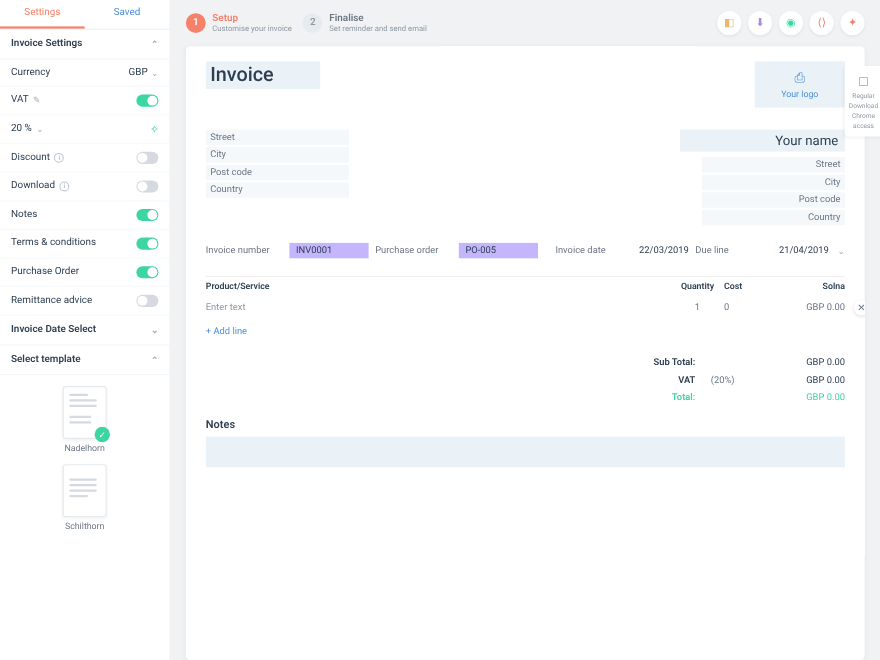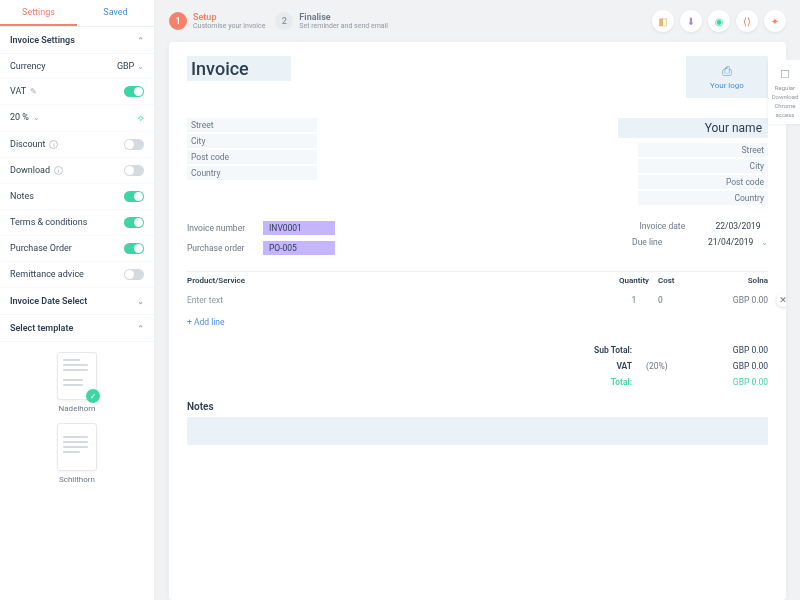--- a/index.html
+++ b/index.html
@@ -51,21 +51,21 @@
 .doc-title{font-size:18px;font-weight:500;color:#2c3e50;background:#eaf2f7;padding:2px 42px 2px 4px}
 .logo-box{width:82px;height:42px;background:#eaf2f7;display:flex;flex-direction:column;align-items:center;justify-content:center;gap:3px;color:#4a90d9;font-size:8px}
 .parties{display:flex;justify-content:space-between;gap:18px;margin-bottom:14px}
 .party{flex:1}
 .party.right{text-align:right}
 .field-lg{background:#eaf2f7;padding:3px 6px;font-size:12px;color:#2c3e50;margin-bottom:5px;display:inline-block;min-width:150px}
 .party.right .field-lg{text-align:right}
 .field{display:block;background:#f4f8fb;padding:2px 4px;font-size:8.5px;color:#6b7785;margin-bottom:2px;width:130px}
 .party.right .field{margin-left:auto;text-align:right}
 .meta{display:flex;justify-content:space-between;margin-bottom:16px}
-.meta-col{display:flex;flex-direction:column;gap:6px}
+.meta-col{display:flex;gap:6px}
 .meta-row{display:flex;align-items:center;gap:8px;font-size:8.5px}
 .meta-row .ml{color:#6b7785;min-width:68px}
 .meta-row .mv{background:#c4b5fd;padding:2px 6px;min-width:72px;color:#2c3e50}
 .meta-row.r{justify-content:center}
 .table-head{display:flex;font-size:8px;font-weight:600;color:#2c3e50;padding:4px 0;border-top:1px solid #eceef0}
 .col-prod{flex:1}
 .col-qty{width:48px;text-align:center}
 .col-cost{width:42px;text-align:left}
 .col-price{width:68px;text-align:right}
 .table-row{display:flex;font-size:8.5px;color:#6b7785;padding:6px 0;align-items:center;position:relative}

